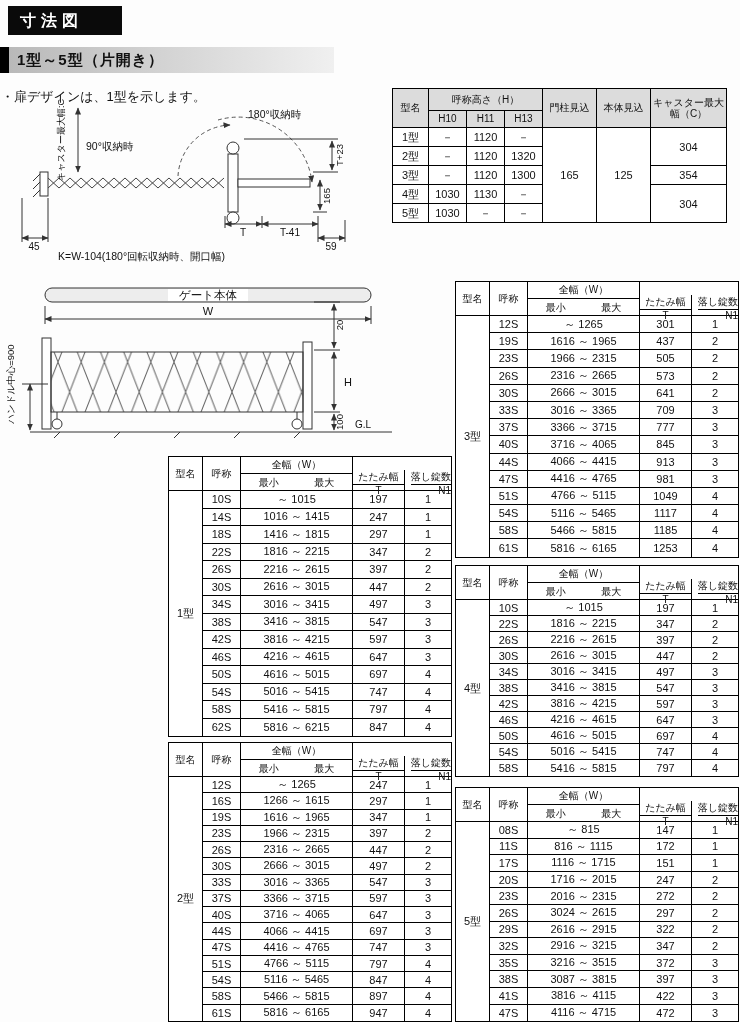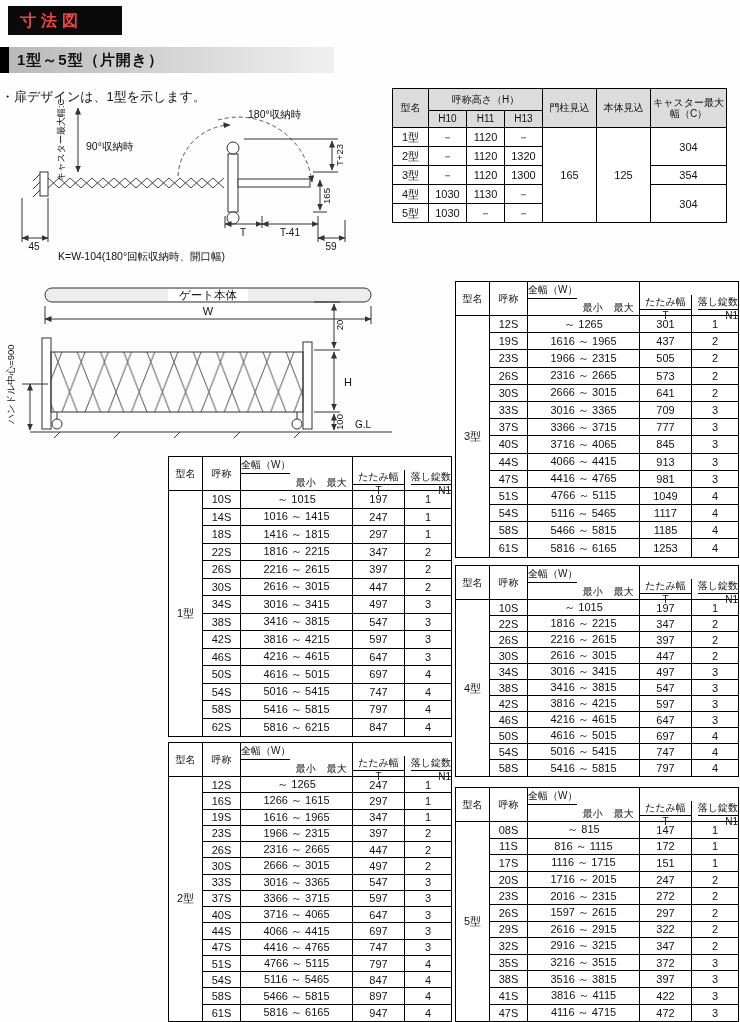--- a/index.html
+++ b/index.html
@@ -5,21 +5,21 @@
   * { margin:0; padding:0; box-sizing:border-box; }
   html,body { background:#fff; }
   body {
     width:740px; height:1022px; position:relative; overflow:hidden;
     font-family:"Liberation Sans","DejaVu Sans",sans-serif; color:#111; background:#fdfdfd;
   }
   .abs { position:absolute; }
 
   .title-bar {
     position:absolute; left:8px; top:6px; width:114px; height:29px;
-    background:#0a0a0a; color:#ef4444; font-size:16px; font-weight:bold;
+    background:#0a0a0a; color:#ffffff; font-size:16px; font-weight:bold;
     letter-spacing:5px; line-height:29px; padding-left:12px;
   }
   .subtitle-bar {
     position:absolute; left:0; top:47px; width:334px; height:26px;
     background:linear-gradient(to right,#b9b9b9,#f0f0f0);
     border-left:9px solid #000; font-size:15px; font-weight:bold;
     line-height:26px; padding-left:8px; letter-spacing:1px;
   }
   .note { position:absolute; left:1px; top:88px; font-size:13px; }
 
@@ -31,21 +31,21 @@
   .spec th { background:#dcdcdc; font-weight:normal; font-size:10px; line-height:1.15; }
   .spec tr.hr1 { height:22px; } .spec tr.hr2 { height:17px; } .spec tr.dr { height:19px; }
   .w-model { width:36px; } .w-h { width:38px; } .w-post { width:54px; } .w-body { width:54px; } .w-cast { width:76px; }
 
   
   .dtable { position:absolute; border:1px solid #000; background:#fff; }
   .dthead { display:flex; height:34px; border-bottom:1px solid #000; font-size:10px; }
   .dh { display:flex; align-items:center; justify-content:center; }
   .th-model { width:34px; border-right:1px solid #000; }
   .th-size  { width:38px; border-right:1px solid #000; }
-  .th-wgroup { width:112px; border-right:1px solid #000; display:flex; flex-direction:row; }
+  .th-wgroup { width:112px; border-right:1px solid #000; display:flex; flex-direction:column; }
   .th-w  { height:17px; border-bottom:1px solid #000; }
   .th-mm { flex:1; display:flex;align-items:flex-end; }
   .th-mm span { flex:1; display:flex; align-items:center; justify-content:center; }
   .th-group { display:flex; flex-direction:column;margin-top:13px; }
   .th-f { width:52px; border-right:1px solid #000; }
   .th-l { width:46px;align-items:flex-end; }
   .gt { height:17px; border-bottom:1px solid #000; }
   .gb { flex:1; }
   .dtbody { display:flex; }
   .db-model { width:34px; border-right:1px solid #000; display:flex; align-items:center; justify-content:center; font-size:11px; }
@@ -773,21 +773,21 @@
 
         <div class="drow">
           <div class="c-size">23S</div>
           <div class="c-range">2016 ～ 2315</div>
           <div class="c-t">272</div>
           <div class="c-n">2</div>
         </div>
 
         <div class="drow">
           <div class="c-size">26S</div>
-          <div class="c-range">1597 ～ 2615</div>
+          <div class="c-range">3024 ～ 2615</div>
           <div class="c-t">297</div>
           <div class="c-n">2</div>
         </div>
 
         <div class="drow">
           <div class="c-size">29S</div>
           <div class="c-range">2616 ～ 2915</div>
           <div class="c-t">322</div>
           <div class="c-n">2</div>
         </div>
@@ -801,21 +801,21 @@
 
         <div class="drow">
           <div class="c-size">35S</div>
           <div class="c-range">3216 ～ 3515</div>
           <div class="c-t">372</div>
           <div class="c-n">3</div>
         </div>
 
         <div class="drow">
           <div class="c-size">38S</div>
-          <div class="c-range">3516 ～ 3815</div>
+          <div class="c-range">3087 ～ 3815</div>
           <div class="c-t">397</div>
           <div class="c-n">3</div>
         </div>
 
         <div class="drow">
           <div class="c-size">41S</div>
           <div class="c-range">3816 ～ 4115</div>
           <div class="c-t">422</div>
           <div class="c-n">3</div>
         </div>

